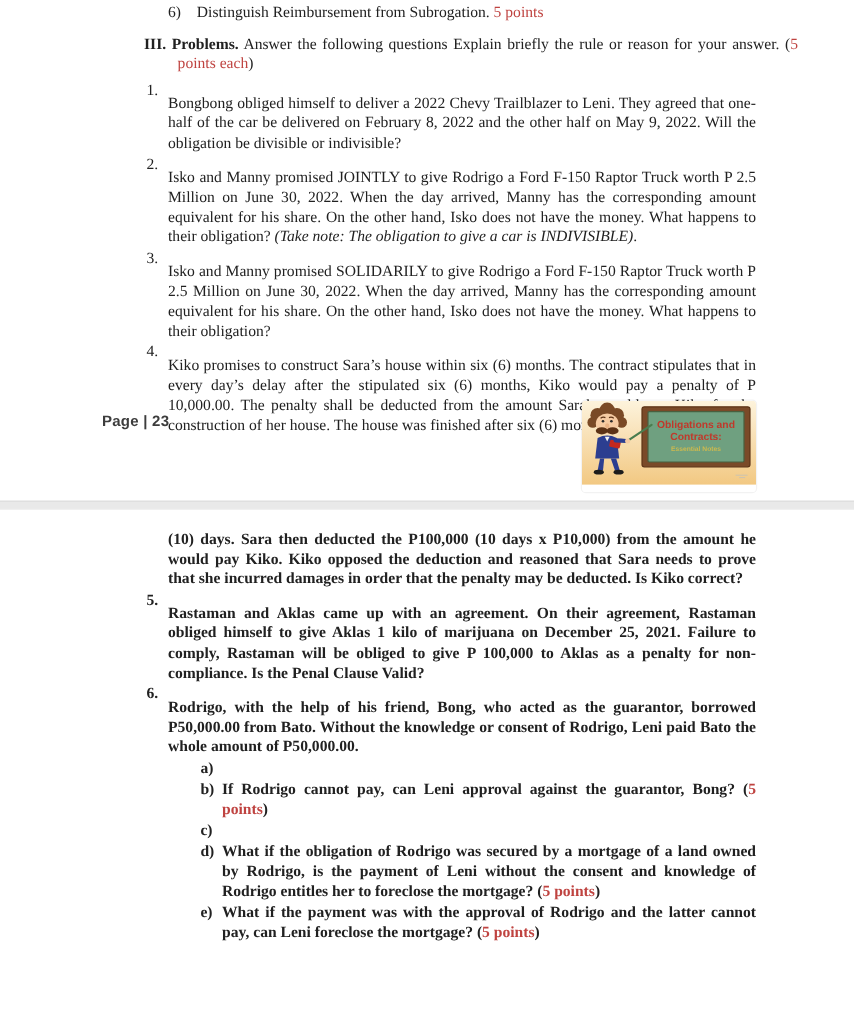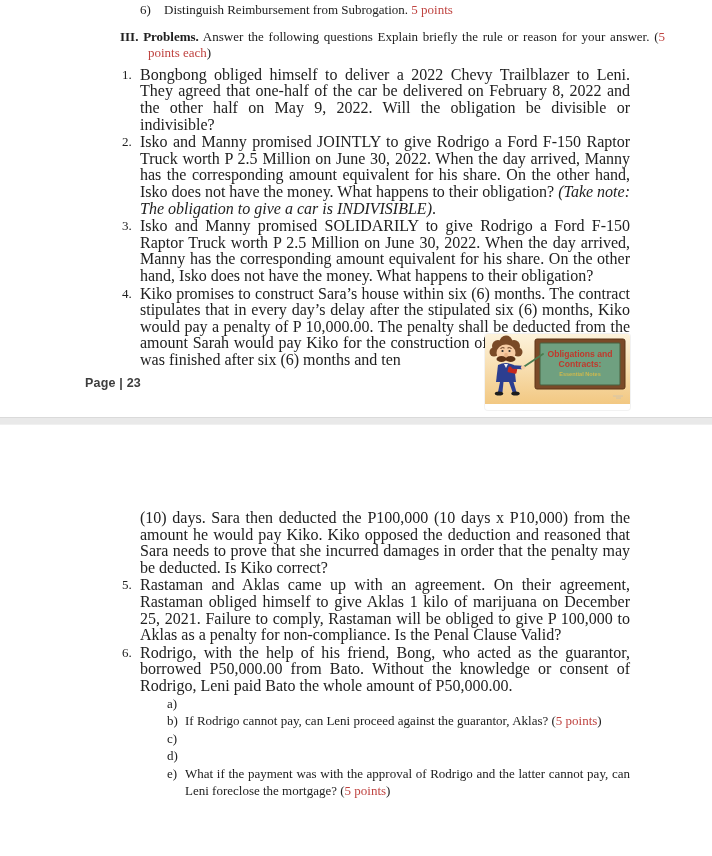--- a/index.html
+++ b/index.html
@@ -8,50 +8,50 @@
   }
   *{box-sizing:border-box;margin:0;padding:0;}
   html,body{background:#ffffff;}
   body{width:712px;height:856px;overflow:hidden;
        font-family:"Liberation Serif","DejaVu Serif",serif;
        color:var(--ink);}
   .doc{width:712px;height:856px;position:relative;background:#fff;}
 
   .page{background:#fff;position:relative;overflow:hidden;}
   .page-1{height:417px;padding-top:2px;}
-  .page-2{height:431px;padding-top:80px;}
+  .page-2{height:431px;font-weight:bold;}
   .page-divider{height:8px;background:#e9e9e9;
     border-top:1px solid #dadada;border-bottom:1px solid #f0f0f0;}
 
   .prelude{display:flex;margin-left:140px;width:470px;
     font-size:13px;line-height:16.6px;}
   .prelude .marker{width:24px;flex:0 0 24px;}
 
   .section-head{margin-left:120px;margin-top:10px;width:545px;
     font-size:13px;line-height:16.6px;text-align:justify;
     padding-left:28px;text-indent:-28px;}
 
   .items{margin-top:5px;}
   .item-row{display:flex;margin-left:122px;margin-bottom:1px;}
   .item-row .marker{flex:0 0 18px;width:18px;font-size:13px;line-height:16.6px;}
-  .item-row .item-text{width:490px;font-size:16px;line-height:16.6px;
-    text-align:justify;}
+  .item-row .item-text{width:490px;font-size:13px;line-height:16.6px;
+    text-align:justify;margin-top:11px;}
 
   .sub-row{display:flex;margin-left:167px;margin-bottom:1px;}
   .sub-row .marker{flex:0 0 18px;width:18px;font-size:13px;line-height:16.6px;}
   .sub-row .sub-text{width:445px;font-size:13px;line-height:16.6px;
     text-align:justify;}
 
   .seg-red{color:var(--red);}
   .seg-bold{font-weight:bold;}
   .seg-italic{font-style:italic;}
 
   .footer-label{position:absolute;left:85px;top:344px;
     font-family:"Liberation Sans","DejaVu Sans",sans-serif;
-    font-weight:600;font-size:12.5px;color:#3d3d3d;letter-spacing:0.2px;margin-top:32px;}
+    font-weight:600;font-size:12.5px;color:#3d3d3d;letter-spacing:0.2px;}
 
   .illustration{position:absolute;left:485px;top:334px;width:145px;height:76px;
     border-radius:3px;overflow:hidden;box-shadow:0 0 0 1px rgba(0,0,0,0.05);text-align:center;}
 </style>
 </head>
 <body>
 
 <div class="doc">
 
   <div class="page page-1">
@@ -166,27 +166,28 @@
         <div class="item-text"><span>Rodrigo, with the help of his friend, Bong, who acted as the guarantor, borrowed P50,000.00 from Bato. Without the knowledge or consent of Rodrigo, Leni paid Bato the whole amount of P50,000.00.</span></div>
       </div>
     </div>
 
     <div>
       <div class="sub-row">
         <span class="marker">a)</span>
       </div>
       <div class="sub-row">
         <span class="marker">b)</span>
-        <div class="sub-text"><span>If Rodrigo cannot pay, can Leni proceed against the guarantor, Aklas? (</span><span class="seg-red">5 points</span><span>)</span></div>
+        <div class="sub-text"><span>If Rodrigo cannot pay, can Leni approval against the guarantor, Bong? (</span><span class="seg-red">5 points</span><span>)</span></div>
       </div>
       <div class="sub-row">
         <span class="marker">c)</span>
       </div>
       <div class="sub-row">
         <span class="marker">d)</span>
+        <div class="sub-text"><span>What if the obligation of Rodrigo was secured by a mortgage of a land owned by Rodrigo, is the payment of Leni without the consent and knowledge of Rodrigo entitles her to foreclose the mortgage? (</span><span class="seg-red">5 points</span><span>)</span></div>
       </div>
       <div class="sub-row">
         <span class="marker">e)</span>
         <div class="sub-text"><span>What if the payment was with the approval of Rodrigo and the latter cannot pay, can Leni foreclose the mortgage? (</span><span class="seg-red">5 points</span><span>)</span></div>
       </div>
     </div>
 
   </div>
 </div>
 

